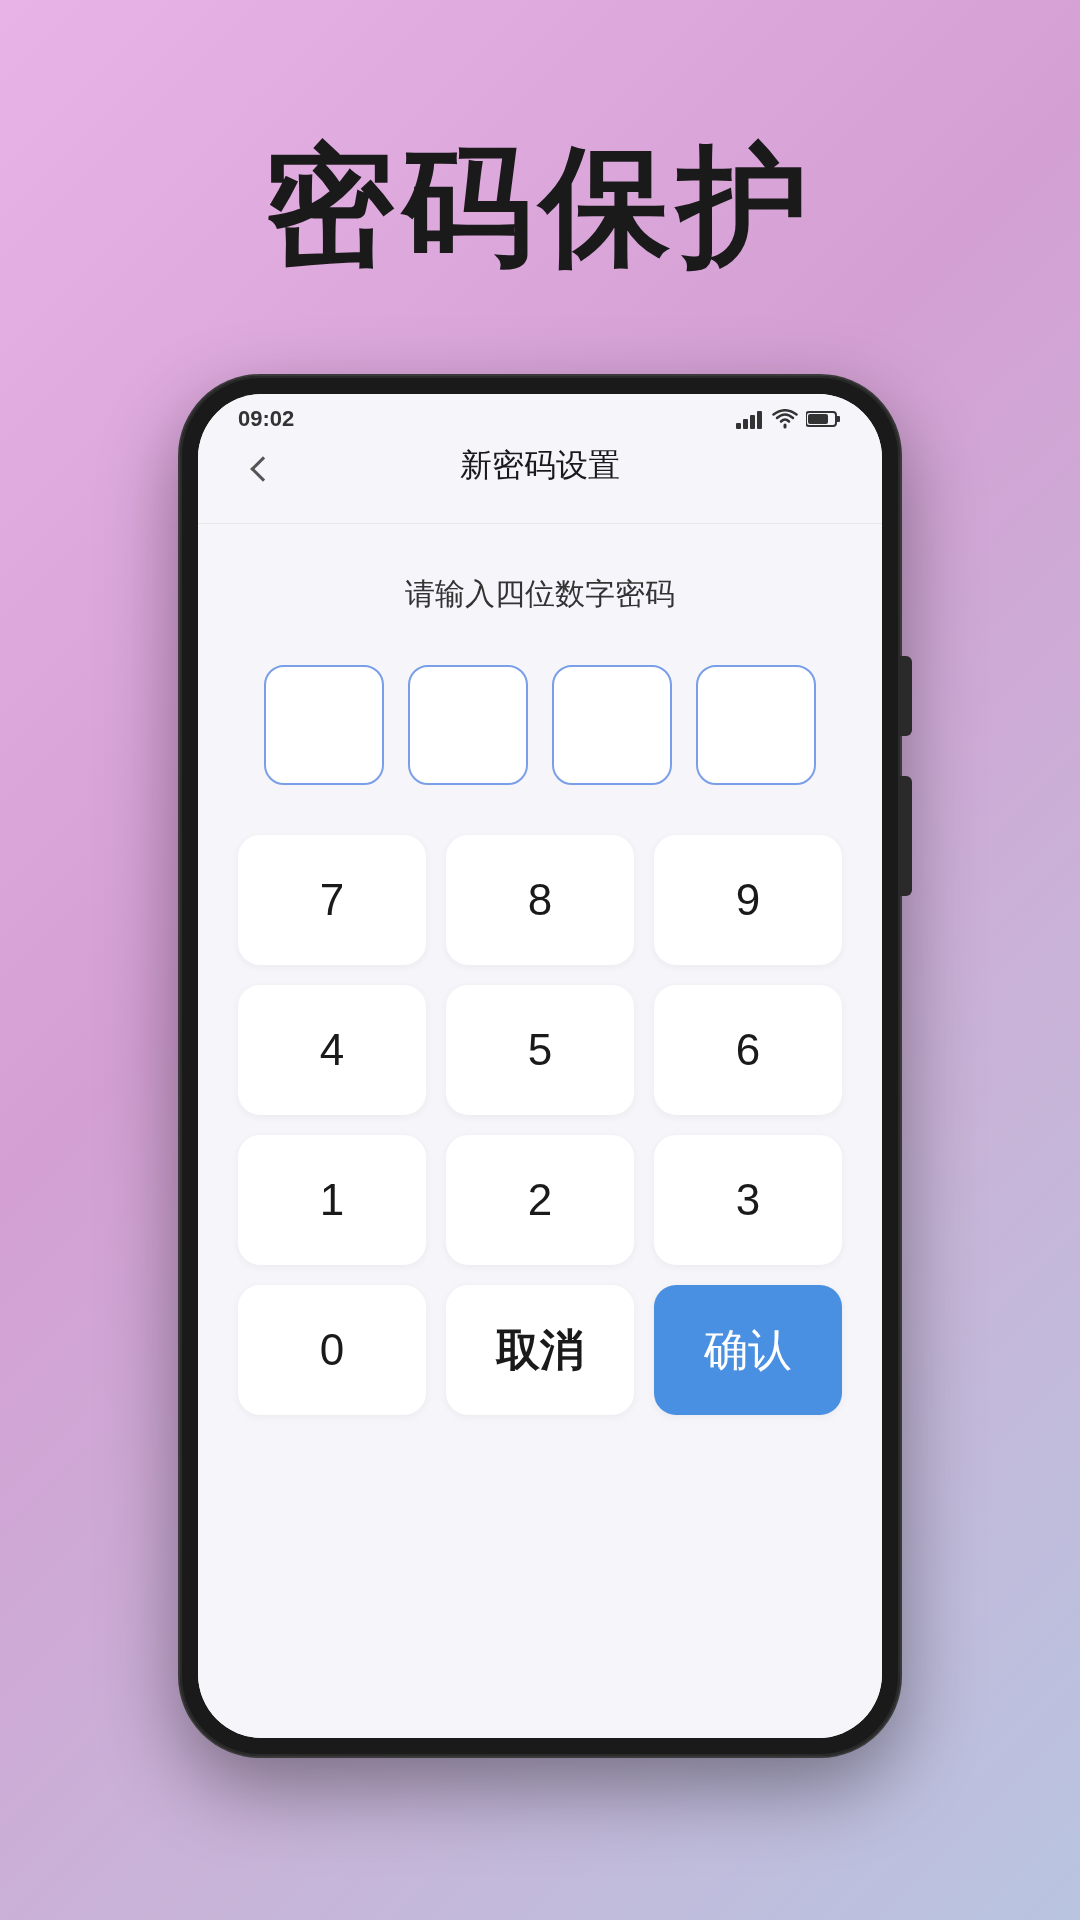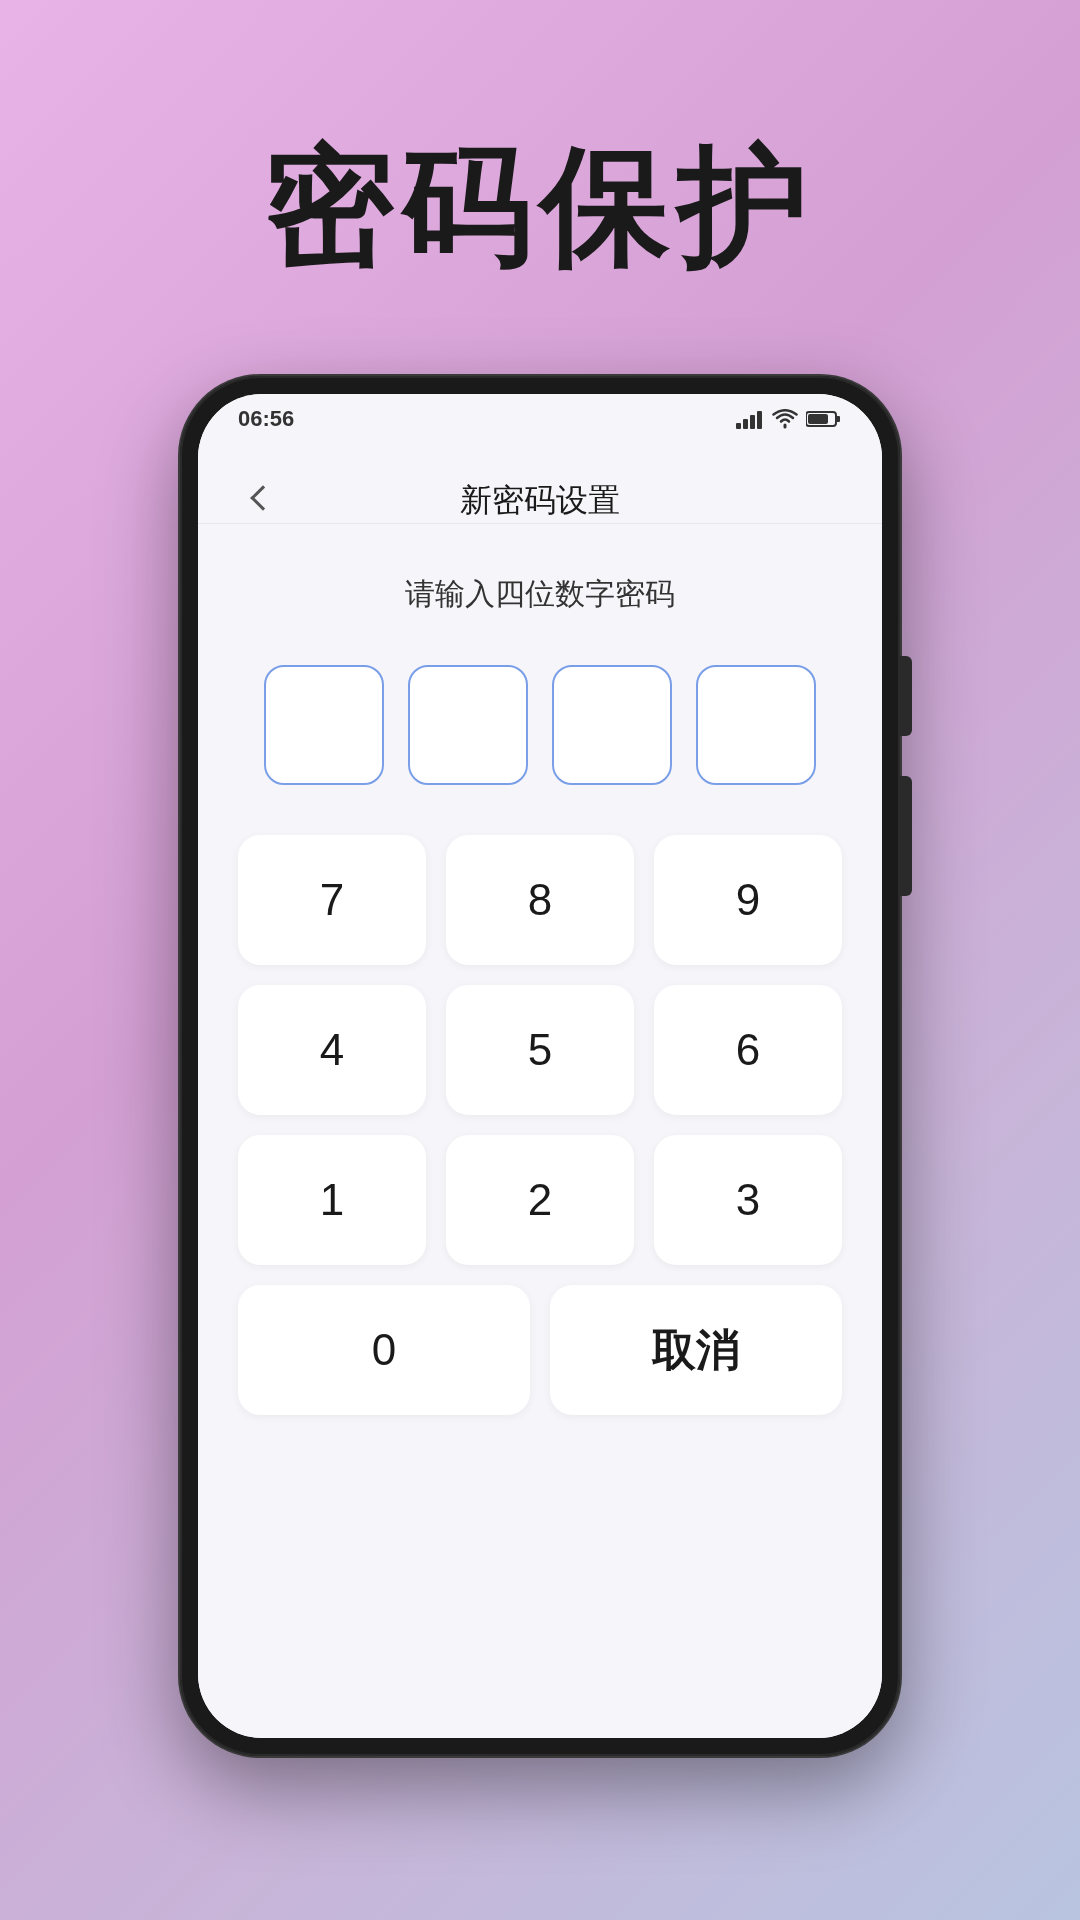--- a/index.html
+++ b/index.html
@@ -103,21 +103,21 @@
       display: flex;
       align-items: center;
       gap: 8px;
     }
 
     
     .nav-bar {
       height: 80px;
       background: #f5f5fa;
       display: flex;
-      align-items: flex-end;
+      align-items: flex-start;
       padding: 0 40px;
       position: relative;
       border-bottom: 1px solid #e8e8e8;
       flex-shrink: 0;
     }
 
     .back-btn {
       width: 50px;
       height: 50px;
       display: flex;
@@ -218,21 +218,21 @@
 </head>
 <body>
 
 <span class="page-title">密码保护</span>
 
 <div class="phone-wrapper">
   <div class="phone-frame">
     <div class="phone-screen">
 
       <div class="status-bar">
-        <span class="status-time">06:56</span>
+        <span class="status-time">09:02</span>
         <div class="status-icons">
 
           <svg width="28" height="20" viewBox="0 0 28 20">
             <rect x="0" y="14" width="5" height="6" rx="1" fill="#333"></rect>
             <rect x="7" y="10" width="5" height="10" rx="1" fill="#333"></rect>
             <rect x="14" y="6" width="5" height="14" rx="1" fill="#333"></rect>
             <rect x="21" y="2" width="5" height="18" rx="1" fill="#333"></rect>
           </svg>
 
           <svg width="26" height="20" viewBox="0 0 26 20">
@@ -284,20 +284,21 @@
 
           <div class="numpad-row">
             <button class="num-btn">1</button>
             <button class="num-btn">2</button>
             <button class="num-btn">3</button>
           </div>
 
           <div class="numpad-row">
             <button class="num-btn">0</button>
             <button class="num-btn cancel">取消</button>
+            <button class="num-btn confirm">确认</button>
           </div>
 
         </div>
       </div>
 
     </div>
   </div>
 </div>
 
 </body></html>

